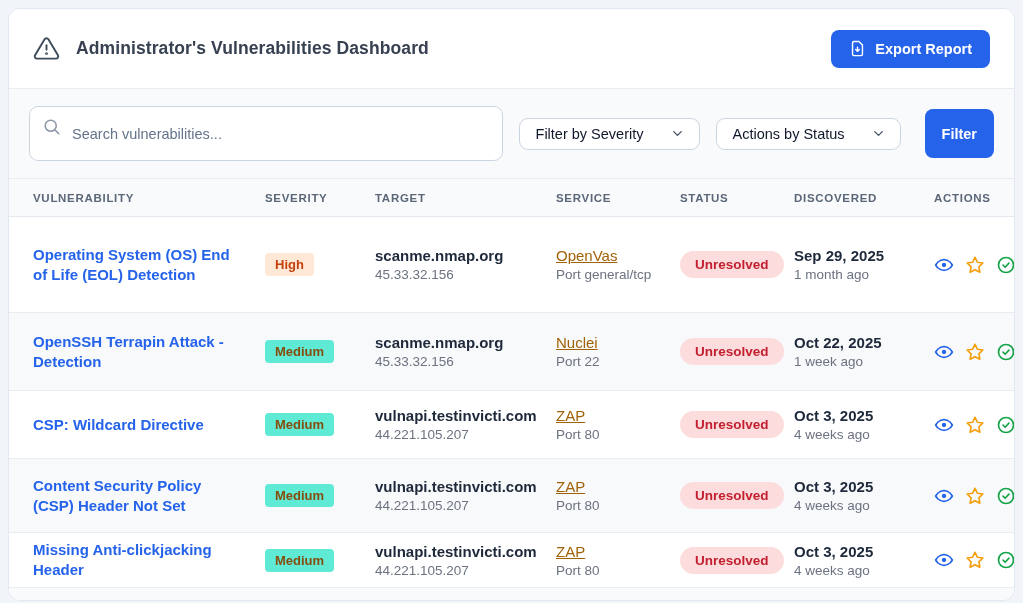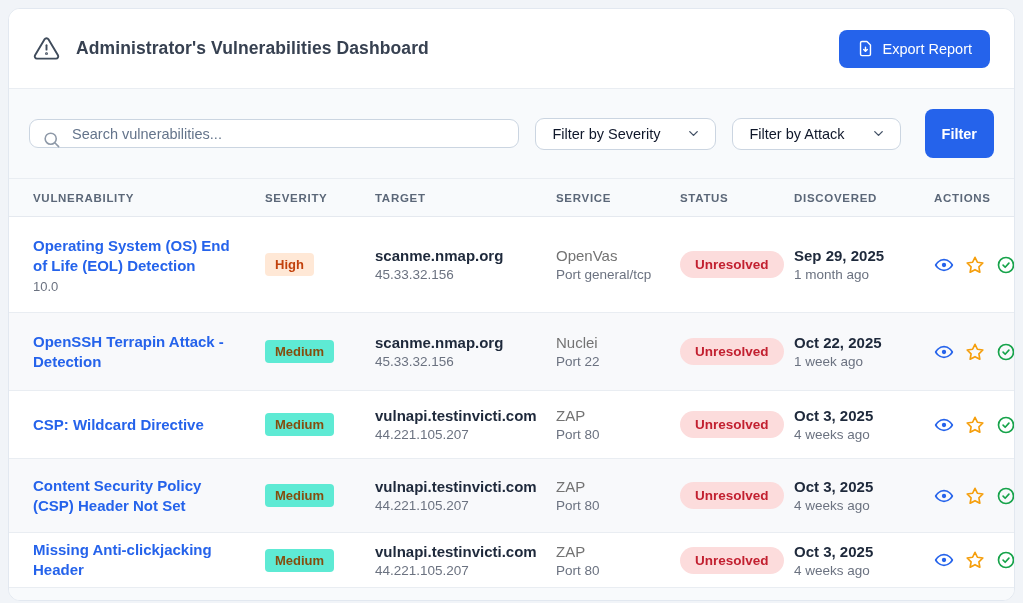--- a/index.html
+++ b/index.html
@@ -18,32 +18,32 @@
   .card-header {
     height:80px; display:flex; align-items:center; padding:0 24px;
     background:#ffffff; border-bottom:1px solid #e9edf2;justify-content:center;
   }
   .warn-icon { display:flex; margin-right:16px; }
   .page-title { font-size:17.5px; font-weight:700; color:#374151; letter-spacing:.1px; }
   .spacer { flex:1; }
   .export-btn {
     display:flex; align-items:center; gap:9px; background:#2563eb; color:#fff;
     border:none; border-radius:8px; height:38px; padding:0 18px;
-    font-size:14.5px; font-weight:400; cursor:pointer;
+    font-size:14.5px; font-weight:700; cursor:pointer;
     font-family:inherit;
   }
   
   .filter-bar {
     height:90px; background:#f8fafc; display:flex; align-items:center;
     padding:0 20px; gap:16px; border-bottom:1px solid #e9edf2;
   }
   .search-wrap { position:relative; flex:1; max-width:527px; }
   .search-wrap svg { position:absolute; left:13px; top:11px; }
   .search-input {
-    width:100%; height:29px; border:1px solid #cbd5e1; border-radius:9px;
+    width:100%; height:55px; border:1px solid #cbd5e1; border-radius:9px;
     background:#fff; padding:0 12px 0 42px; font-size:14.5px; color:#0f172a;
     font-family:inherit; outline:none;
   }
   .search-input::placeholder { color:#64748b; }
   .select-box {
     height:32px; background:#fff; border:1px solid #cbd5e1; border-radius:9px;
     display:flex; align-items:center; gap:26px; padding:0 14px 0 16px;
     font-size:14.5px; color:#0f172a; cursor:pointer;
   }
   .filter-btn {
@@ -78,21 +78,21 @@
   }
   .vuln-score { font-size:13px; color:#6b7280; margin-top:3px; }
   .badge {
     display:inline-block; font-size:13px; font-weight:700; border-radius:4px;
     padding:4px 10px;
   }
   .badge-high   { background:#ffe8d6; color:#c2410c; }
   .badge-medium { background:#5eead4; color:#854d0e; }
   .host { font-size:15px; font-weight:700; color:#1e293b; }
   .sub  { font-size:13.5px; color:#6b7280; margin-top:3px; }
-  .svc  { font-size:15px; color:#737373; }
+  .svc  { font-size:15px; color:#a16207;text-decoration:underline; }
   .status-badge {
     display:inline-block; background:#fcdcdc; color:#c22030; font-weight:700;
     font-size:13.5px; border-radius:999px; padding:6px 15px;
   }
   .date { font-size:15px; font-weight:700; color:#1e293b; }
   .actions { display:flex; gap:11px; align-items:center; padding-left:8px; }
   .icon-btn { background:none; border:none; padding:0; cursor:pointer; display:flex; }
   .card-footer { background:#f8fafc; height:40px; }
 </style>
 </head>
@@ -130,21 +130,21 @@
       </svg>
       <input class="search-input" type="text" placeholder="Search vulnerabilities..." style="">
     </div>
     <div class="select-box">
       <span>Filter by Severity</span>
       <svg width="15" height="15" viewBox="0 0 24 24" fill="none" stroke="#475569" stroke-width="2.2" stroke-linecap="round" stroke-linejoin="round">
         <polyline points="6 9 12 15 18 9"></polyline>
       </svg>
     </div>
     <div class="select-box">
-      <span>Filter by Attack</span>
+      <span>Actions by Status</span>
       <svg width="15" height="15" viewBox="0 0 24 24" fill="none" stroke="#475569" stroke-width="2.2" stroke-linecap="round" stroke-linejoin="round">
         <polyline points="6 9 12 15 18 9"></polyline>
       </svg>
     </div>
     <button class="filter-btn">Filter</button>
   </div>
 
   <div class="table-head grid-cols">
       <span class="th">Vulnerability</span>
       <span class="th">Severity</span>
@@ -152,21 +152,20 @@
       <span class="th">Service</span>
       <span class="th">Status</span>
       <span class="th">Discovered</span>
       <span class="th">Actions</span>
     </div>
 
   <div>
   <div class="row grid-cols">
     <div class="cell">
       <a class="vuln-link" href="#">Operating System (OS) End of Life (EOL) Detection</a>
-      <div class="vuln-score">10.0</div>
     </div>
     <div class="cell">
       <span class="badge badge-high">High</span>
     </div>
     <div class="cell">
       <div class="host">scanme.nmap.org</div>
       <div class="sub">45.33.32.156</div>
     </div>
     <div class="cell">
       <div class="svc">OpenVas</div>

